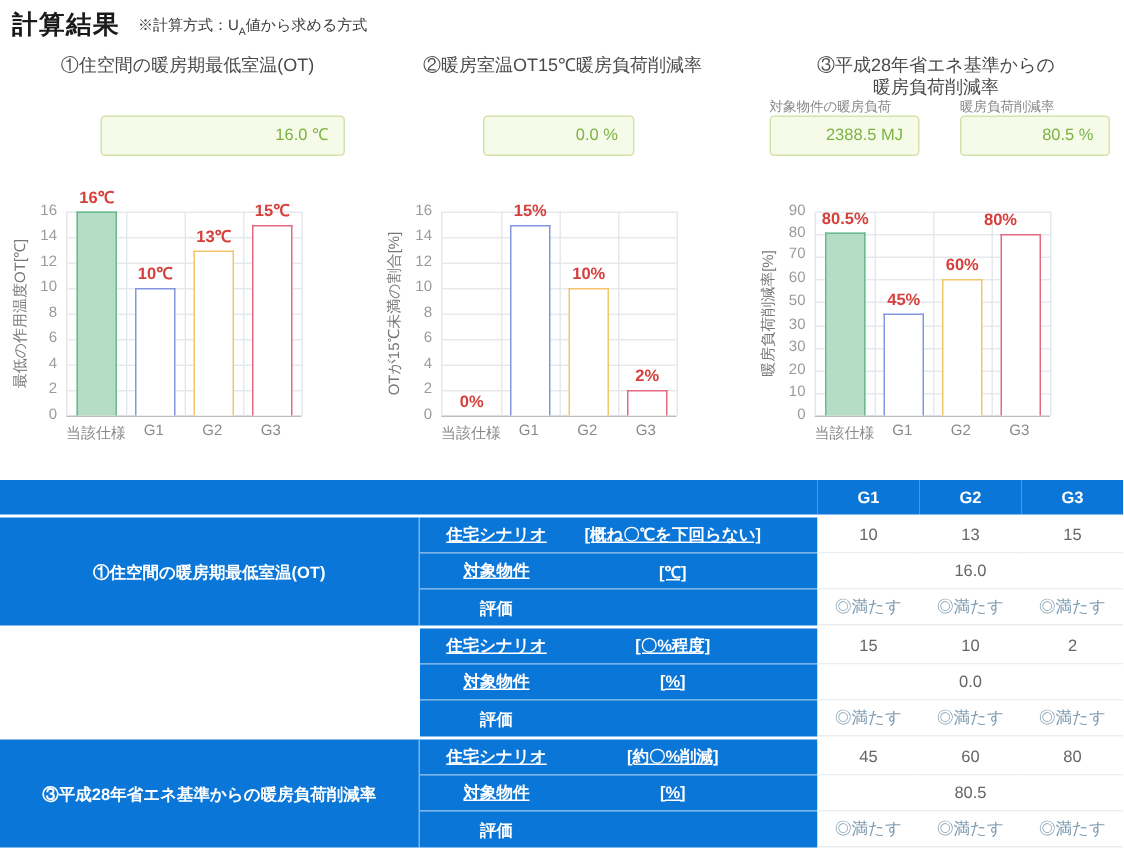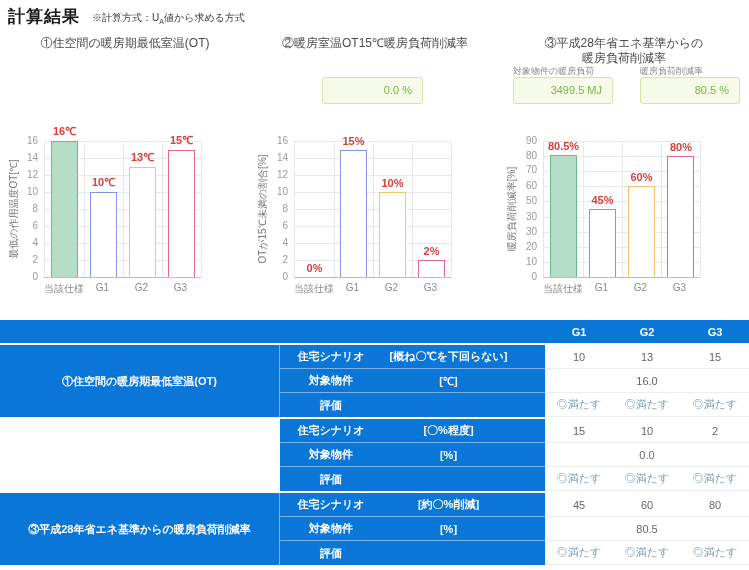--- a/index.html
+++ b/index.html
@@ -30,38 +30,39 @@
   .bar{position:absolute;bottom:0;width:27px;border:1.5px solid;border-bottom:none;box-sizing:border-box;}
   .blabel{position:absolute;transform:translateX(-50%);font-size:11px;font-weight:bold;color:#d6403c;white-space:nowrap;}
   .cats{position:absolute;left:44px;top:152px;width:156px;height:14px;}
   .cat-label{position:absolute;top:0;text-align:center;font-size:10px;color:#8a8a8a;white-space:nowrap;}
   
   .rtable{position:absolute;top:320px;left:0;width:749px;display:grid;
           grid-template-columns:280px 102px 163px 68px 68px 68px;
           grid-template-rows:23px 2px 24px 24px 24px 2px 24px 24px 24px 2px 24px 24px 24px;}
   .tc{font-size:11px;display:flex;align-items:center;justify-content:center;box-sizing:border-box;background:#fff;}
   .blue{background:#0a76d8;color:#fff;font-weight:bold;}
-  .sep{border-bottom:1px solid rgba(255,255,255,.45);}
+  .sep{border-bottom:1px solid rgba(255,255,255,.45);text-decoration:underline;}
   .catc{border-right:1px solid rgba(255,255,255,.45);}
   .unitc{padding-right:30px;}
   .val{color:#666;border-bottom:1px solid #e9edf0;}
   .eval{color:#7e9bb0;}
 </style>
 </head>
 <body>
 
 <div class="page">
 
   <div class="hdr">
     <h1>計算結果</h1>
     <div class="note"><span>※計算方式：U</span><sub>A</sub><span>値から求める方式</span></div>
   </div>
 
   <section class="col col1">
     <div class="ctitle">①住空間の暖房期最低室温(OT)</div>
+    <div class="vbox" style="left:67px;width:163px;">16.0 ℃</div>
     <div class="chart">
       <div class="ylabel">最低の作用温度OT[℃]</div>
       <div class="plot-area">
           <div class="gl hgl" style="top: 119px;"></div>
           <div class="gl hgl" style="top: 102px;"></div>
           <div class="gl hgl" style="top: 85px;"></div>
           <div class="gl hgl" style="top: 68px;"></div>
           <div class="gl hgl" style="top: 51px;"></div>
           <div class="gl hgl" style="top: 34px;"></div>
           <div class="gl hgl" style="top: 17px;"></div>
@@ -137,21 +138,21 @@
         <div class="ytick" style="top: 56px;">10</div>
         <div class="ytick" style="top: 39px;">12</div>
         <div class="ytick" style="top: 22px;">14</div>
         <div class="ytick" style="top: 5px;">16</div>
       </div>
   </section>
 
   <section class="col col3">
     <div class="ctitle"><span>③平成28年省エネ基準からの</span><br><span>暖房負荷削減率</span></div>
     <div class="blab" style="left:14px;">対象物件の暖房負荷</div>
-    <div class="vbox" style="left:14px;width:100px;">3499.5 MJ</div>
+    <div class="vbox" style="left:14px;width:100px;">2388.5 MJ</div>
     <div class="blab" style="left:141px;">暖房負荷削減率</div>
     <div class="vbox" style="left:141px;width:100px;">80.5 %</div>
     <div class="chart">
       <div class="ylabel">暖房負荷削減率[%]</div>
       <div class="plot-area">
           <div class="gl hgl" style="top: 120.889px;"></div>
           <div class="gl hgl" style="top: 105.778px;"></div>
           <div class="gl hgl" style="top: 90.6667px;"></div>
           <div class="gl hgl" style="top: 75.5556px;"></div>
           <div class="gl hgl" style="top: 60.4444px;"></div>
@@ -163,21 +164,21 @@
           <div class="gl vgl" style="left: 78px;"></div>
           <div class="gl vgl" style="left: 117px;"></div>
           <div class="gl vgl" style="left: 156px;"></div>
           <div class="bar" style="left: 6px; height: 121.644px; background: rgb(181, 220, 197); border-color: rgb(108, 185, 143);"></div>
           <div class="blabel" style="left: 19.5px; bottom: 124.644px;">80.5%</div>
           <div class="bar" style="left: 45px; height: 68px; background: rgb(255, 255, 255); border-color: rgb(130, 149, 222);"></div>
           <div class="blabel" style="left: 58.5px; bottom: 71px;">45%</div>
           <div class="bar" style="left: 84px; height: 90.6667px; background: rgb(255, 255, 255); border-color: rgb(244, 195, 110);"></div>
           <div class="blabel" style="left: 97.5px; bottom: 93.6667px; margin-top: 13px;">60%</div>
           <div class="bar" style="left: 123px; height: 120.889px; background: rgb(255, 255, 255); border-color: rgb(228, 104, 127);"></div>
-          <div class="blabel" style="left: 137px; bottom: 123.889px;">80%</div>
+          <div class="blabel" style="left: 123px; bottom: 123.889px;">80%</div>
         </div>
       <div class="cats">
           <div class="cat-label" style="left: 0px; width: 39px;">当該仕様</div>
           <div class="cat-label" style="left: 39px; width: 39px;">G1</div>
           <div class="cat-label" style="left: 78px; width: 39px;">G2</div>
           <div class="cat-label" style="left: 117px; width: 39px;">G3</div>
         </div>
     <div class="ytick" style="top: 141px;">0</div>
         <div class="ytick" style="top: 125.889px;">10</div>
         <div class="ytick" style="top: 110.778px;">20</div>

